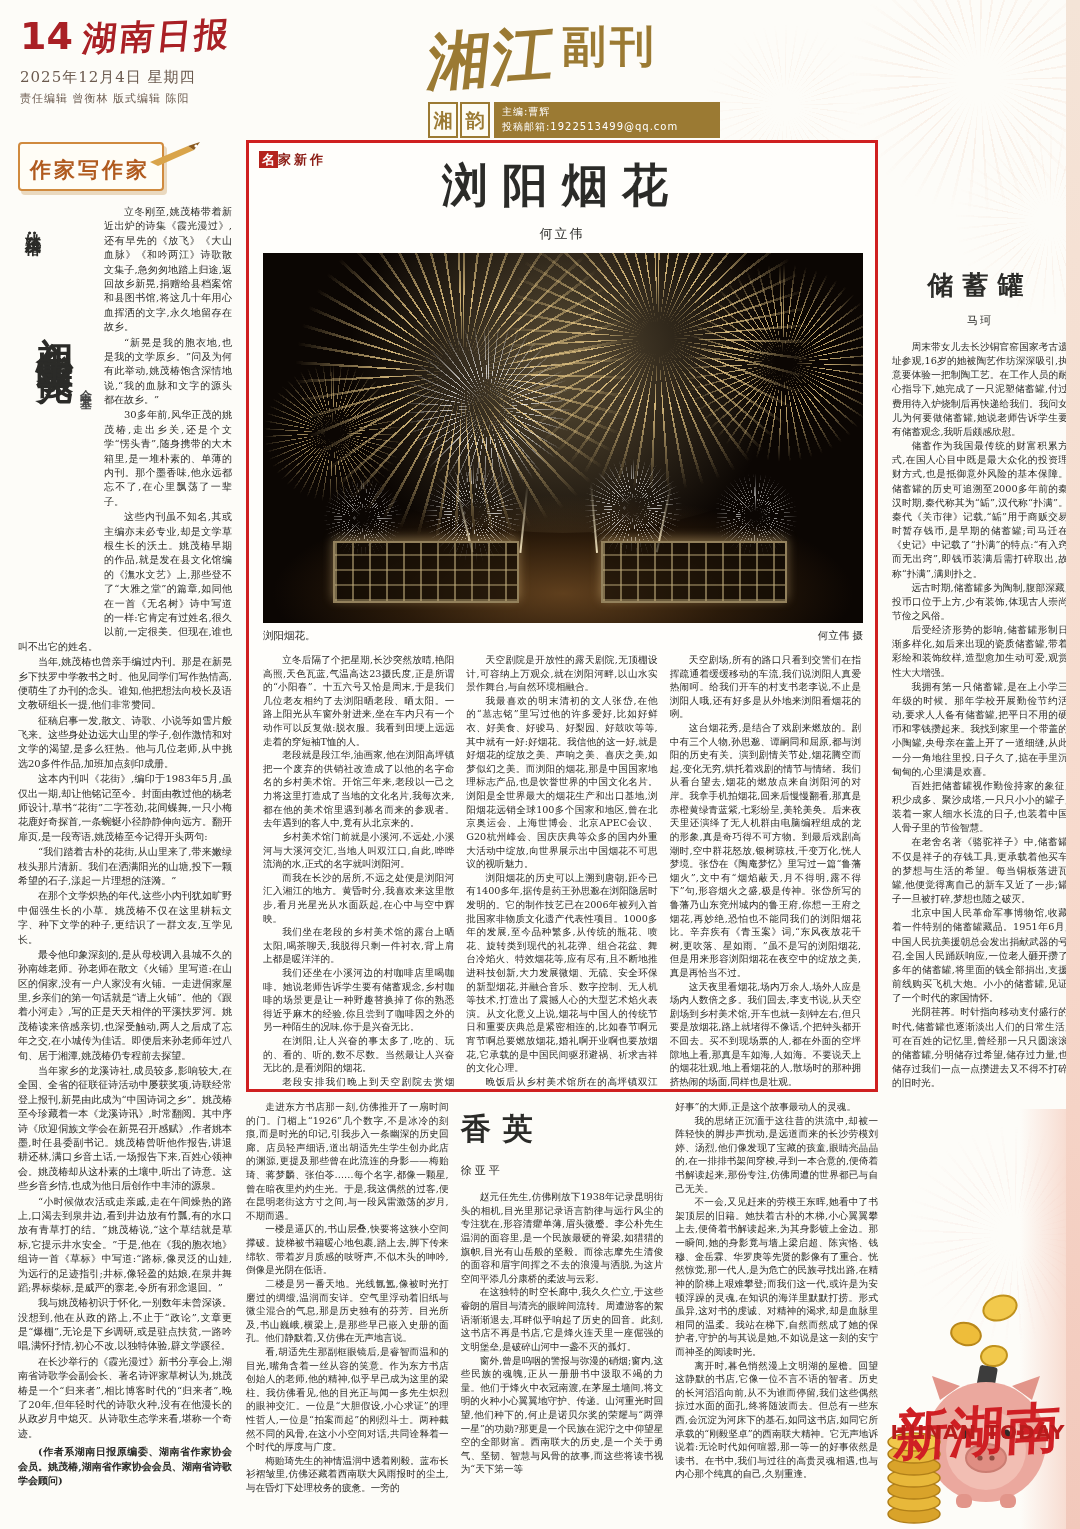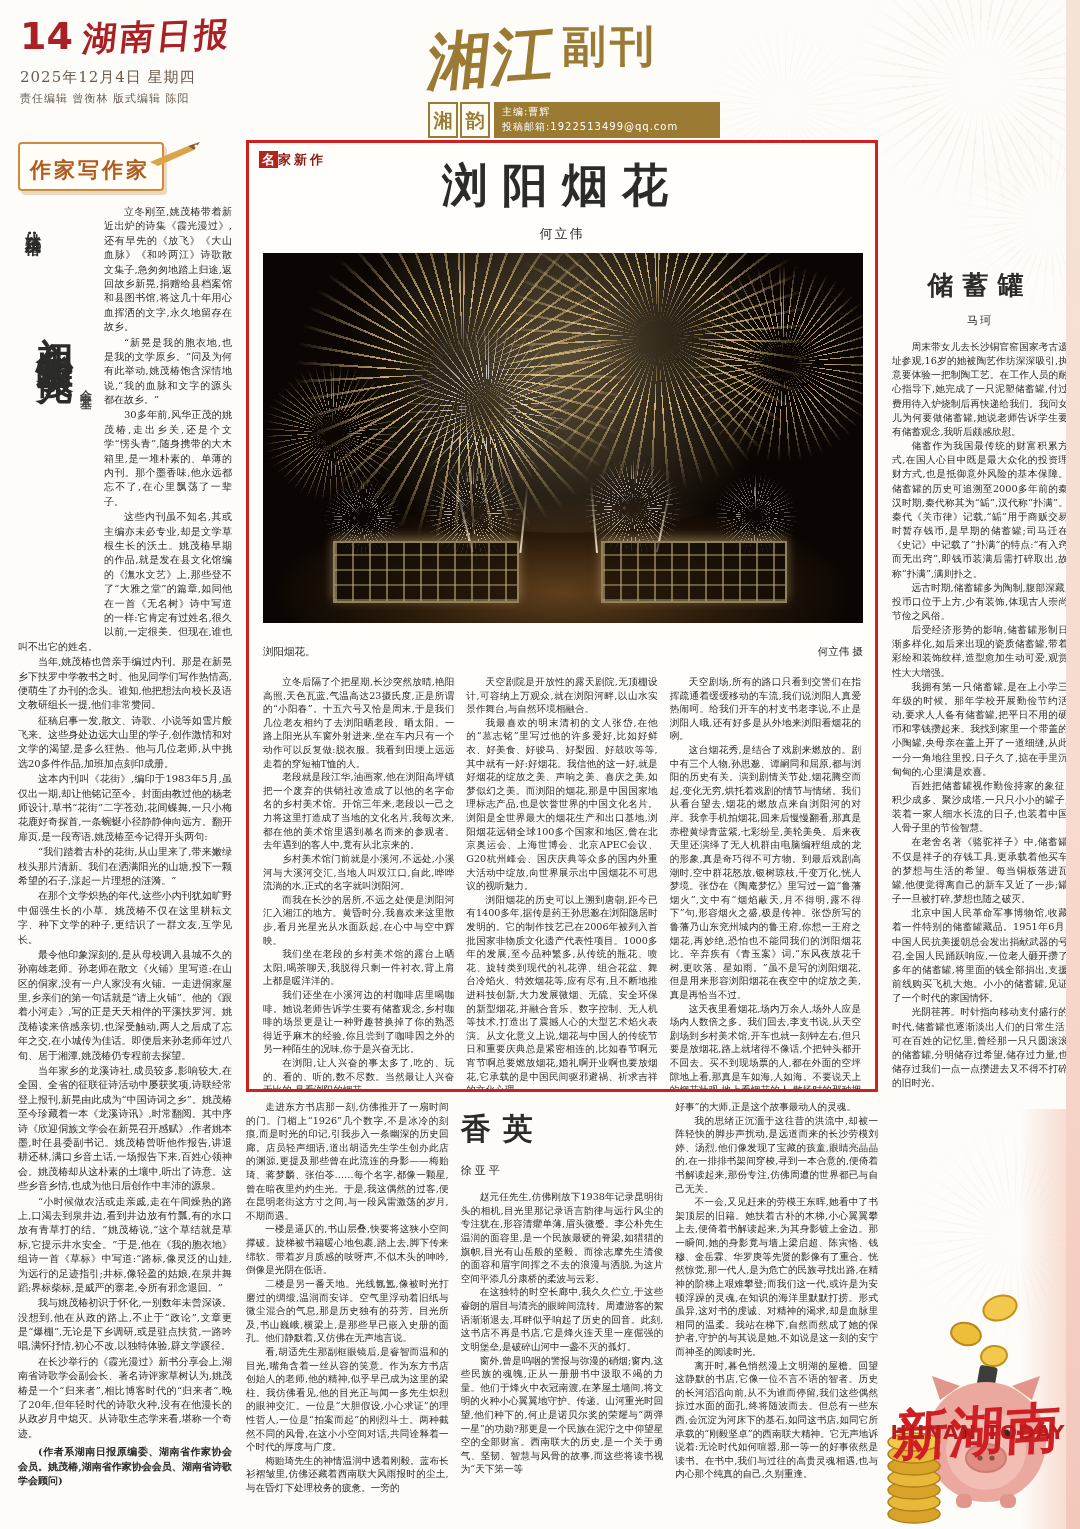--- a/index.html
+++ b/index.html
@@ -68,22 +68,22 @@
          mask:radial-gradient(circle,transparent 0 7%,#000 30%,transparent 70%);}
   .burst.w{background:repeating-conic-gradient(rgba(255,255,255,.75) 0 1deg,transparent 1deg 7deg);}
   .pglow{position:absolute;border-radius:50%;background:radial-gradient(circle,rgba(255,226,160,.32),transparent 62%);}
   .truss{position:absolute;bottom:20px;height:58px;width:182px;border:2px solid #93815c;
          background:repeating-linear-gradient(90deg,rgba(196,176,126,.55) 0 2px,transparent 2px 17px),
                     repeating-linear-gradient(0deg,rgba(196,176,126,.45) 0 2px,transparent 2px 15px),
                     rgba(18,12,5,.65);
          box-shadow:0 -3px 10px rgba(255,220,150,.4);}
   .streak{position:absolute;width:2px;height:70px;bottom:70px;
           background:linear-gradient(to top,rgba(255,244,210,.9),transparent);}
-  .capline{display:flex;justify-content:space-between;width:600px;margin:22px auto 0;font-size:10.5px;}
-  .mcols{display:flex;gap:12px;margin-top:16px;height:436px;overflow:hidden;}
+  .capline{display:flex;justify-content:space-between;width:600px;margin:6px auto 0;font-size:10.5px;}
+  .mcols{display:flex;gap:12px;margin-top:10px;height:436px;overflow:hidden;}
   .mcols .col{flex:1;font-size:9.6px;line-height:1.42;}
 
   
   .bottomsec{position:absolute;left:246px;top:1100px;width:632px;height:424px;z-index:1;overflow:hidden;}
   .bcols{display:flex;gap:12px;height:100%;}
   .bcols .col{flex:1;font-size:9.6px;line-height:1.42;}
   .b-head{text-align:left;padding:8px 0 12px;}
   .b-title{font-size:30px;font-weight:700;letter-spacing:12px;}
   .b-author{font-size:11px;margin-top:12px;letter-spacing:3px;}
 

